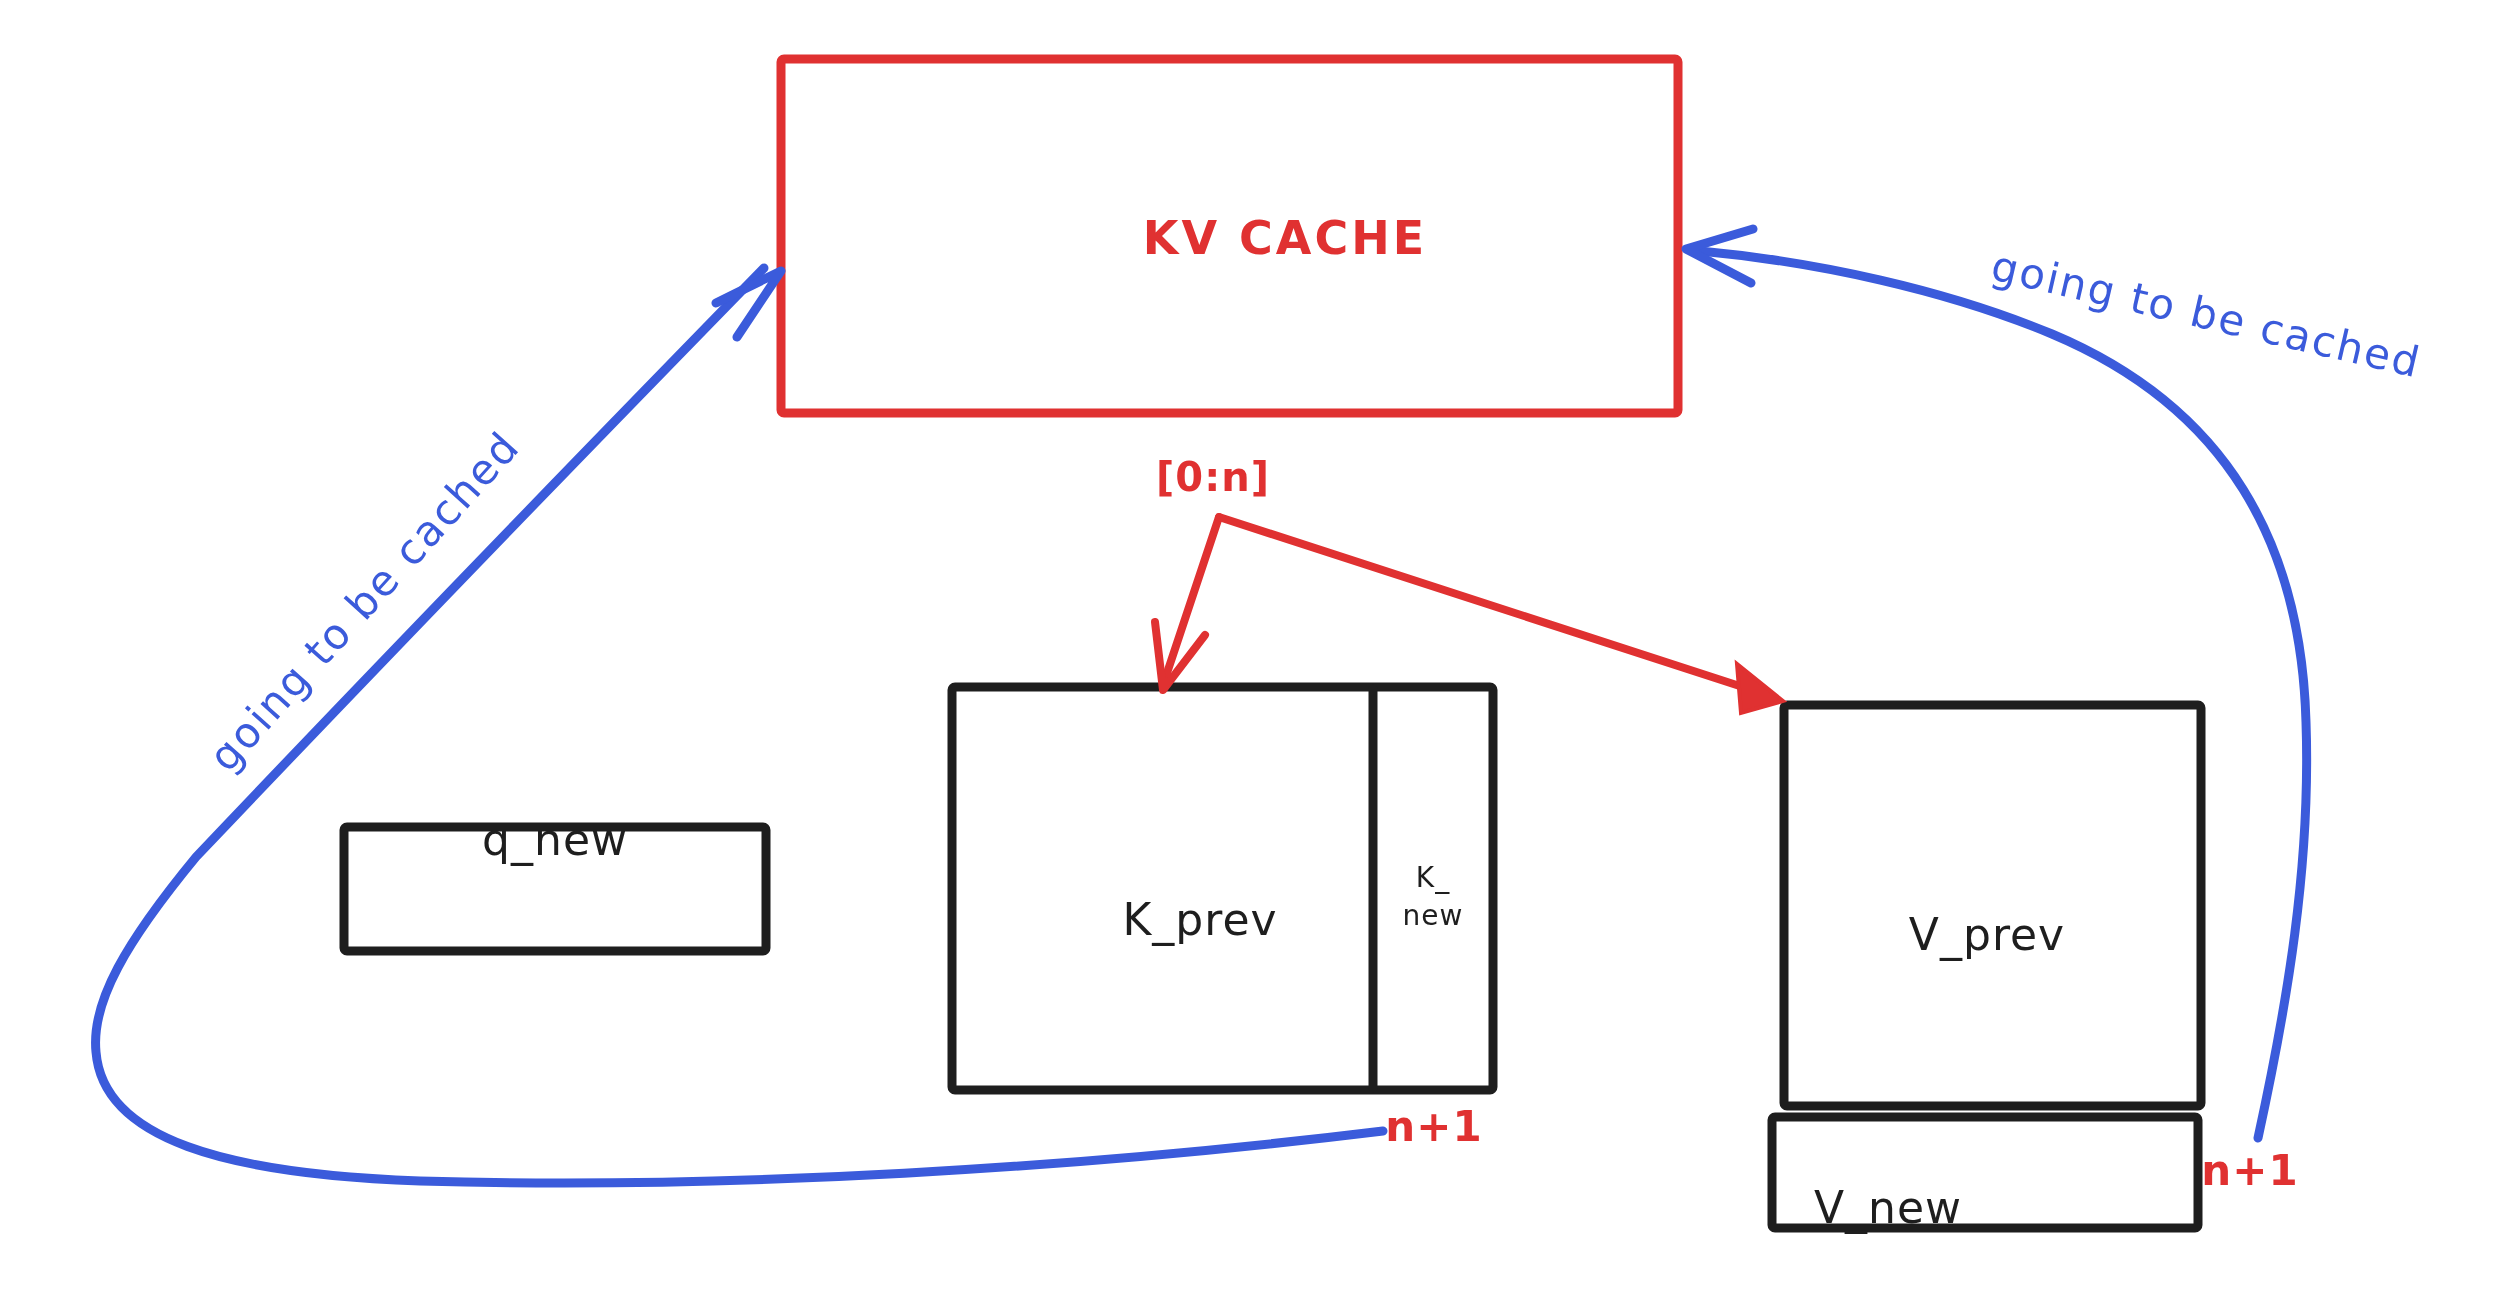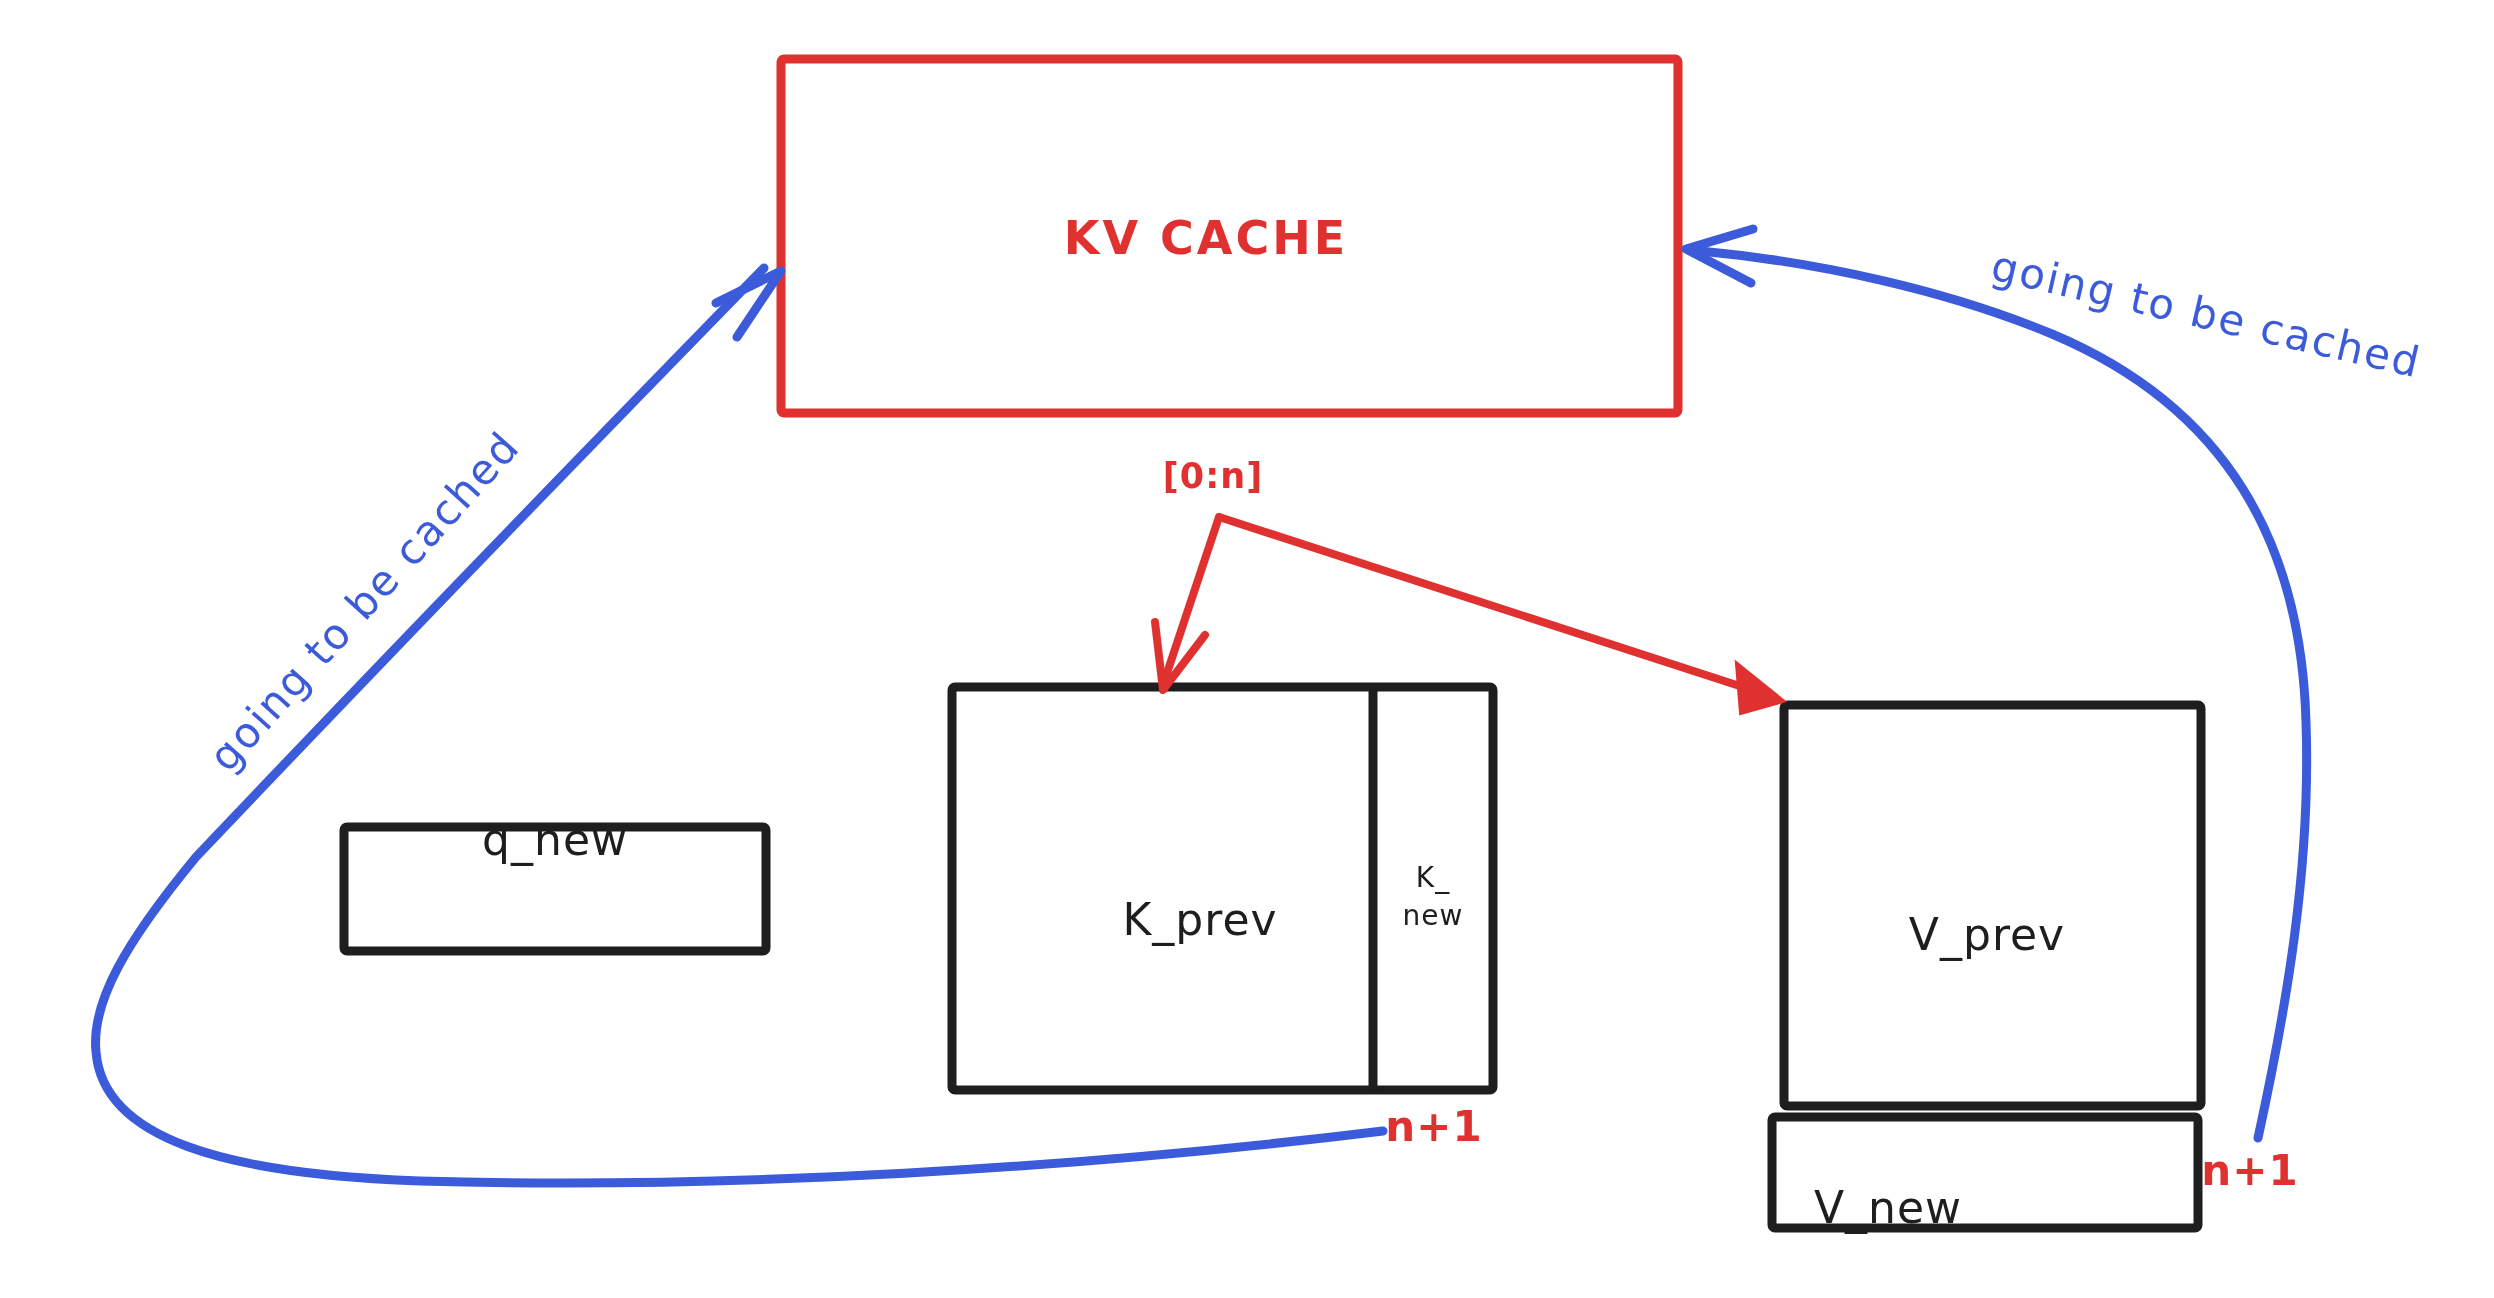--- a/index.html
+++ b/index.html
@@ -22,22 +22,22 @@
     white-space:nowrap;
     color:var(--black,#1e1e1e);
     font-size:44px;
     font-weight:500;
     letter-spacing:1px;
     text-align:center;
     line-height:1.35;
   }
   .label.red{color:var(--red,#e03131);font-weight:600;}
   .label.blue{color:var(--blue,#3b5bdb);font-weight:500;}
-  .kv-title{left:1206px;top:238px;font-size:46px;letter-spacing:3px;}
-  .slice{left:1213px;top:477px;font-size:35px;}
+  .kv-title{left:1285px;top:238px;font-size:46px;letter-spacing:3px;}
+  .slice{left:1213px;top:477px;font-size:40px;}
   .q-new{left:555px;top:840px;}
   .k-prev{left:1200px;top:920px;}
   .k-new{left:1433px;top:897px;font-size:28px;}
   .v-prev{left:1987px;top:935px;}
   .v-new{left:1888px;top:1172px;margin-top:36px;}
   .n1-k{left:1434px;top:1127px;font-size:42px;}
   .n1-v{left:2250px;top:1171px;font-size:42px;}
   .cache-note-left{
     left:365px;top:602px;font-size:42px;letter-spacing:2px;
     transform:translate(-50%,-50%) rotate(-48deg);

